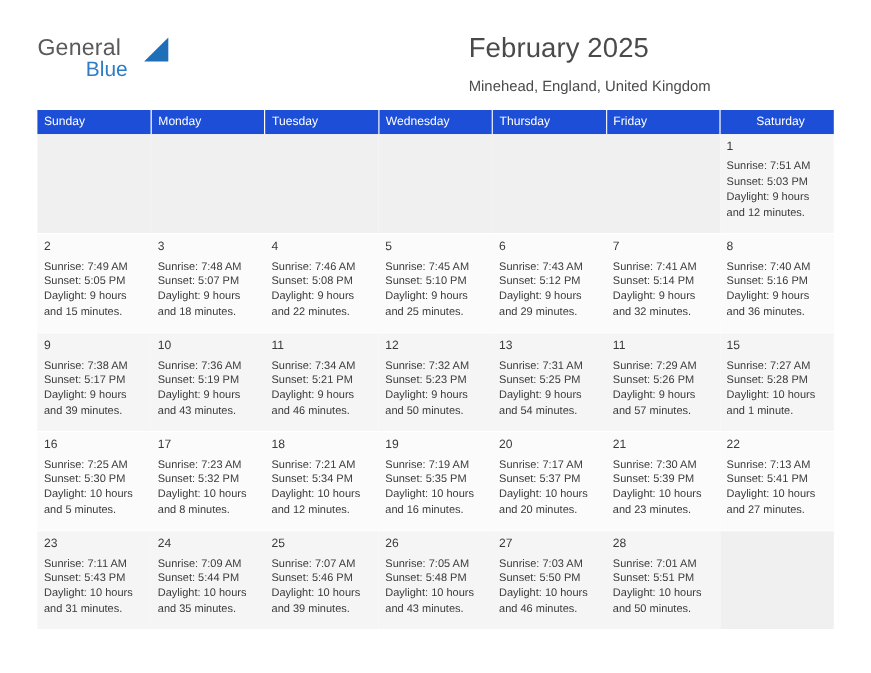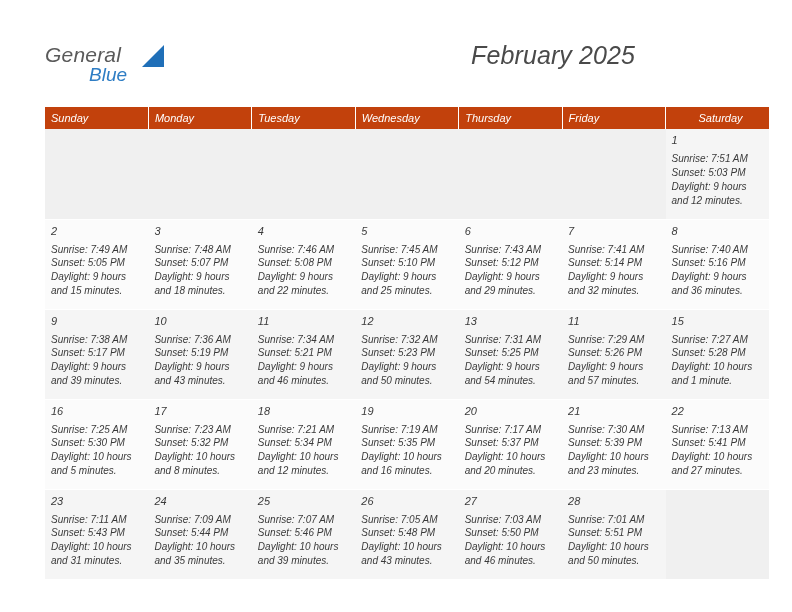--- a/index.html
+++ b/index.html
@@ -5,22 +5,21 @@
   * { box-sizing: border-box; }
   html, body {
     margin: 0; padding: 0;
     width: 792px; height: 612px;
     background: #ffffff;
     font-family: "Liberation Sans", sans-serif;
   }
   .page {
     position: relative;
     width: 680px; height: 612px;
-    padding: 11px;
-    font-style: italic;
+    padding: 0;
   }
   
   .header {
     display: flex;
     align-items: flex-start;
     justify-content: space-between;
     padding: 28px 34px 0 34px;
   }
   .logo {
     position: relative;
@@ -67,21 +66,21 @@
     margin-top: 12px;
   }
   
   .calendar {
     margin: 14px 34px 0 34px;
     width: 724px;
     border-collapse: collapse;
     table-layout: fixed;
   }
   .calendar th {
-    background: #c2410c;
+    background: #1d4ed8;
     color: #ffffff;
     font-size: 11px;
     font-weight: normal;
     text-align: left;
     padding: 5px 0 5px 6px;
     border-right: 1px solid #ffffff;
   }
   .calendar th:last-child { border-right: none; text-align: center; }
   .calendar td {
     vertical-align: top;
@@ -109,20 +108,21 @@
 <div class="page">
 
   <div class="header">
     <div class="logo">
       <span class="logo-general">General</span>
       <span class="logo-mark"></span>
       <span class="logo-blue">Blue</span>
     </div>
     <div class="title-block">
       <h1 class="cal-title">February 2025</h1>
+      <div class="cal-subtitle">Minehead, England, United Kingdom</div>
     </div>
   </div>
 
   <table class="calendar">
     <thead>
       <tr>
         <th>Sunday</th>
         <th>Monday</th>
         <th>Tuesday</th>
         <th>Wednesday</th>

